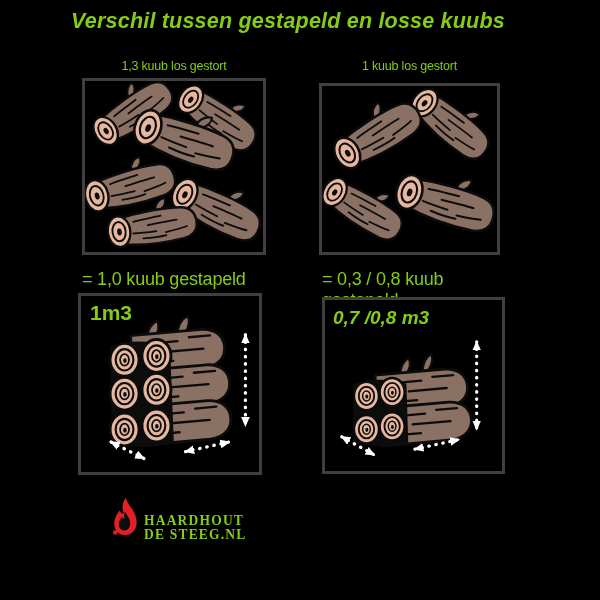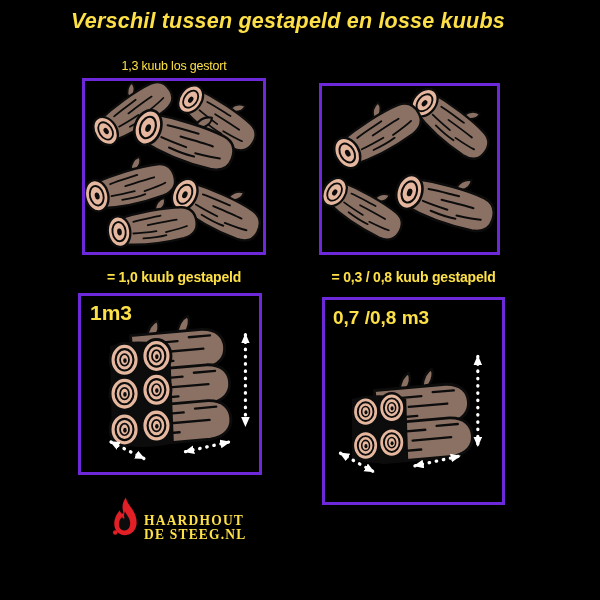--- a/index.html
+++ b/index.html
@@ -1,34 +1,34 @@
 <!DOCTYPE html>
 <html><head>
 <meta charset="utf-8">
 <style>
   html,body{margin:0;padding:0;background:#000;}
   .stage{
     position:relative;width:600px;height:600px;background:#000000;overflow:hidden;
-    font-family:"Liberation Sans", sans-serif;color:#fde047;
+    font-family:"Liberation Sans", sans-serif;color:#84cc16;
   }
   .title{
     position:absolute;top:9px;left:0;width:576px;text-align:center;
     font-size:21.5px;font-weight:bold;font-style:italic;letter-spacing:.2px;
   }
   .cap{position:absolute;text-align:center;font-size:12.5px;font-weight:normal;letter-spacing:-.2px;}
   .cap-tl{top:59px;left:82px;width:184px;}
   .cap-tr{top:59px;left:319px;width:181px;}
-  .eq{position:absolute;text-align:center;font-size:14px;font-weight:bold;letter-spacing:-.2px;}
+  .eq{position:absolute;text-align:left;font-size:18px;font-weight:normal;letter-spacing:-.2px;}
   .eq-l{top:269px;left:82px;width:184px;}
   .eq-r{top:269px;left:322px;width:183px;}
-  .wbox{position:absolute;border:3px solid #6d28d9;background:#000;box-sizing:border-box;}
+  .wbox{position:absolute;border:3px solid #404040;background:#000;box-sizing:border-box;}
   .box-tl{left:82px;top:78px;width:184px;height:177px;}
   .box-tr{left:319px;top:83px;width:181px;height:172px;}
   .box-bl{left:78px;top:293px;width:184px;height:182px;}
-  .box-br{left:322px;top:297px;width:183px;height:208px;}
+  .box-br{left:322px;top:297px;width:183px;height:177px;font-style:italic;}
   .wbox svg{position:absolute;left:0;top:0;width:100%;height:100%;display:block;}
   .vol{position:absolute;font-weight:bold;z-index:3;}
   .vol-bl{left:9px;top:5px;font-size:21px;}
   .vol-br{left:8px;top:7px;font-size:19px;}
   .brand{position:absolute;left:111px;top:496px;display:flex;align-items:flex-end;}
   .brand-flame{width:28px;height:42px;flex:0 0 auto;}
   .brand-text{margin-left:5px;padding-top:7px;font-family:"Liberation Serif", serif;
     font-weight:bold;font-size:13.5px;line-height:13px;letter-spacing:1.2px;
     transform:scale(1,1.1);transform-origin:left top;}
   .competitor{position:absolute;top:511px;left:322px;width:183px;text-align:center;
@@ -62,20 +62,21 @@
       <g id="bodyrow">
         <path d="M0,-20 L74,-20 C90,-19 96,-10 96,0 C96,10 89,19 73,20 L0,20 Z" fill="#8b7164" stroke="#0c0c0c" stroke-width="3" stroke-linejoin="round"></path>
         <path d="M16,-10 h32 M34,0 h40 M14,10 h28 M60,-13 h22" fill="none" stroke="#0c0c0c" stroke-width="2.4" stroke-linecap="round"></path>
       </g>
     </defs>
   </svg>
 
   <div class="title">Verschil tussen gestapeld en losse kuubs</div>
 
   <div class="cap cap-tl">1,3 kuub los gestort</div>
+  <div class="cap cap-tr">1 kuub los gestort</div>
 
   <div class="wbox box-tl">
     <svg viewBox="0 0 184 177">
       <use href="#log" transform="translate(50,33) rotate(-33) scale(0.78)"></use>
       <use href="#log" transform="translate(137,39) rotate(36) scale(0.78)"></use>
       <use href="#log" transform="translate(103,62) rotate(20) scale(0.92)"></use>
       <use href="#log" transform="translate(47,110) rotate(-14) scale(0.82)"></use>
       <use href="#log" transform="translate(136,134) rotate(27) scale(0.84)"></use>
       <use href="#log" transform="translate(70,151) rotate(-8) scale(0.8)"></use>
     </svg>

